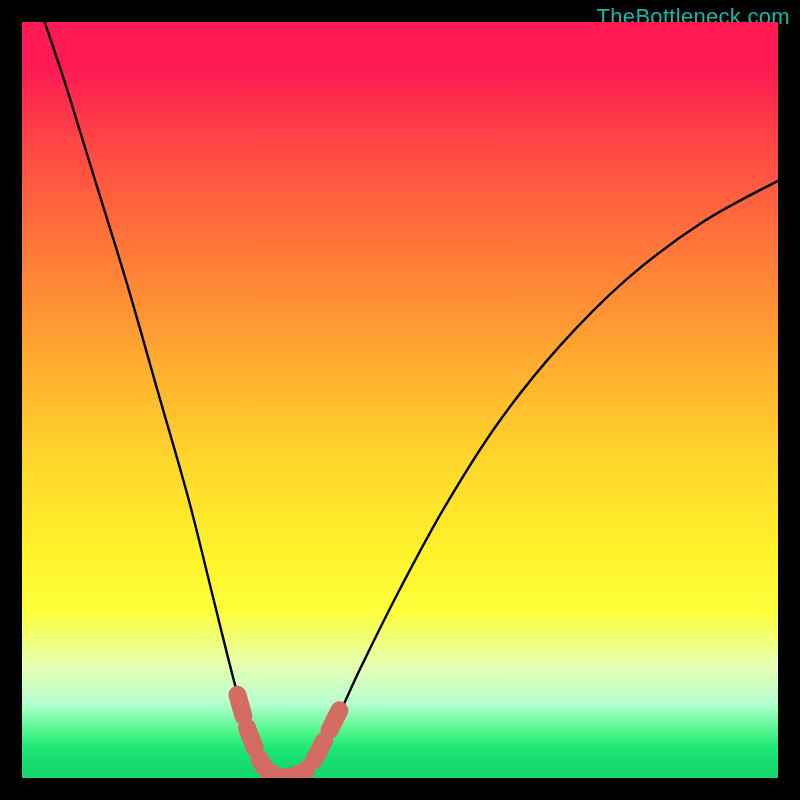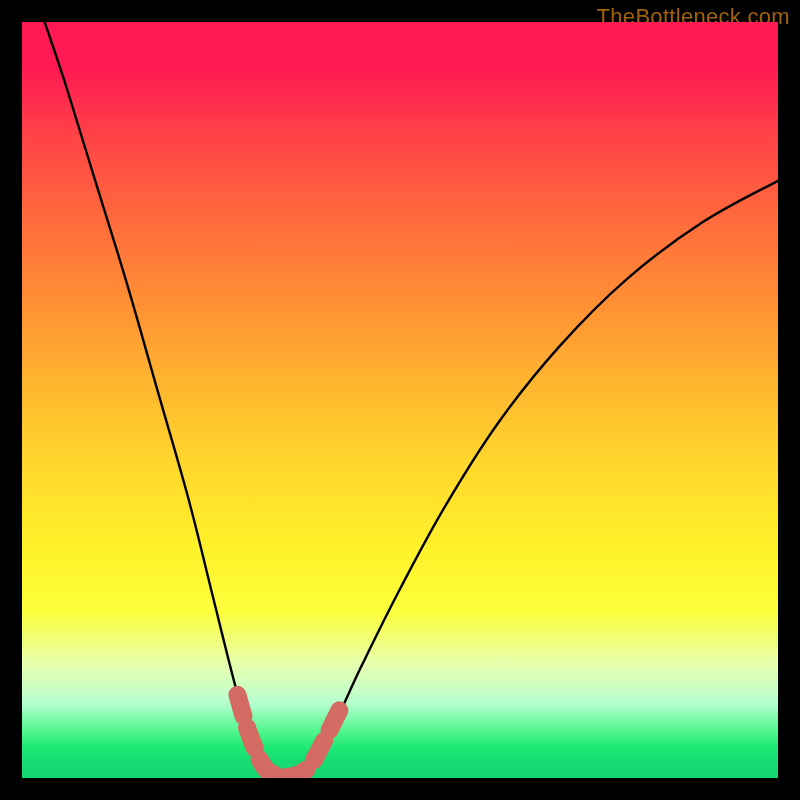--- a/index.html
+++ b/index.html
@@ -43,21 +43,21 @@
       #4cf58a 94%,
       #1de876 96%,
       #15db72 98%,
       #13d870 100%
     );
   }
   .watermark {
     position: absolute;
     top: 4px;
     right: 10px;
-    color: #a16207;
+    color: #14b8a6;
     font-size: 22px;
     font-weight: 500;
     letter-spacing: 0.3px;
     user-select: none;
   }
   svg {
     position: absolute;
     inset: 0;
     display: block;
   }

